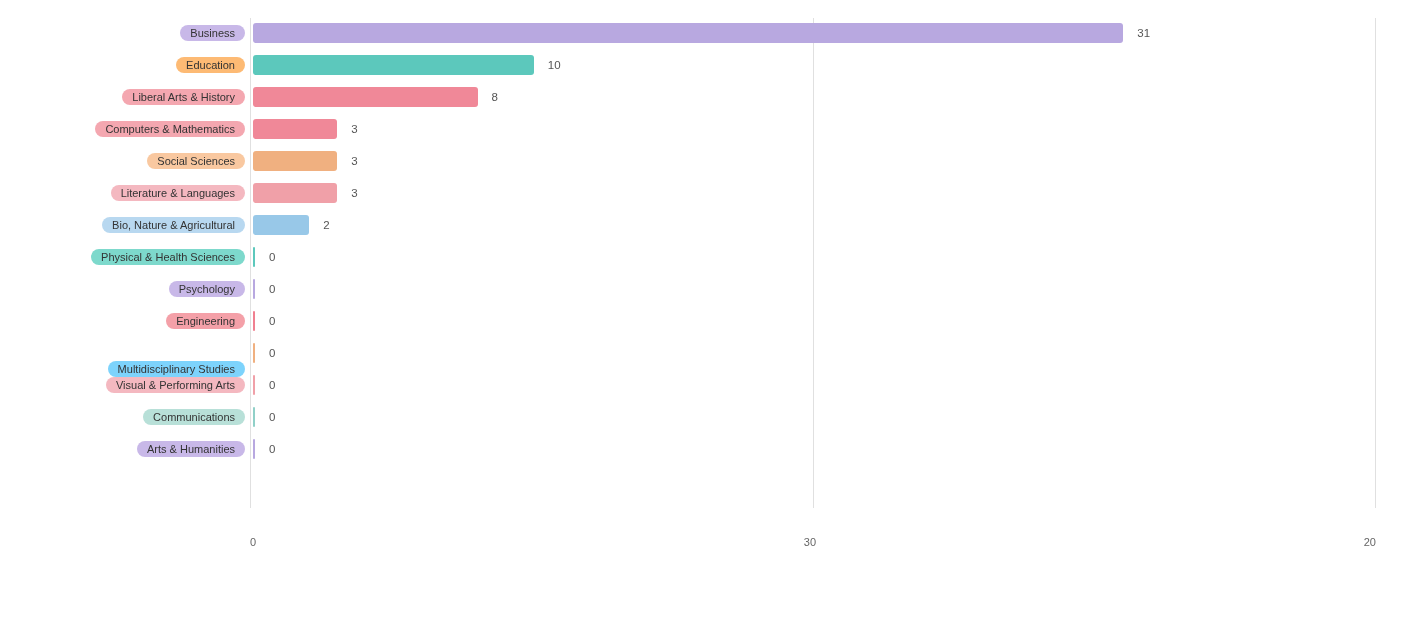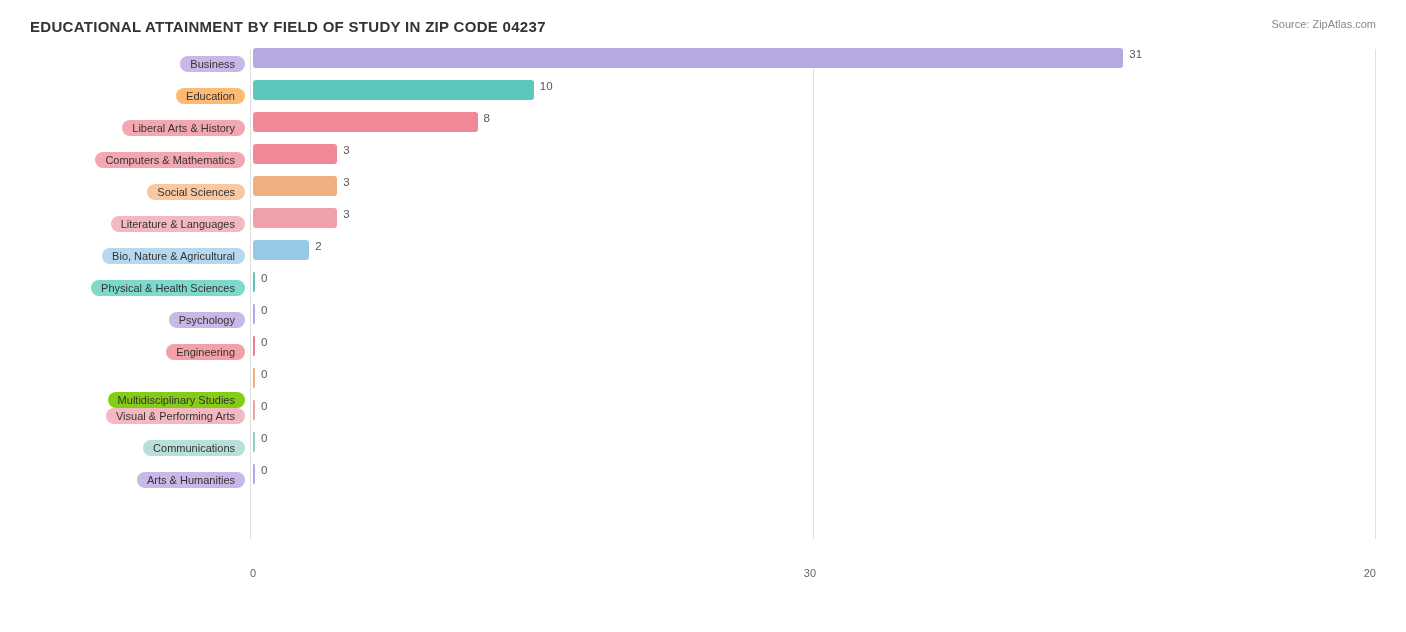--- a/index.html
+++ b/index.html
@@ -79,21 +79,22 @@
       border-radius: 12px;
       font-size: 11px;
       color: #333;
       white-space: nowrap;
     }
     .bar-track {
       flex: 1;
       height: 32px;
       position: relative;
       display: flex;
-      align-items: flex-start;
+      align-items: center;
+      gap: 8px;
     }
     .bar-fill {
       height: 20px;
       border-radius: 3px;
       position: relative;
     }
     .bar-value {
       margin-left: 6px;
       font-size: 11.5px;
       color: #555;
@@ -118,21 +119,21 @@
     .pill-education { background: #fdba74; }
     .pill-liberal-arts { background: #f4a7b0; }
     .pill-computers { background: #f4a7b0; }
     .pill-social-sciences { background: #f9c8a0; }
     .pill-literature { background: #f4b8c0; }
     .pill-bio { background: #b8d8f0; }
     .pill-science { background: #b8e0d8; }
     .pill-physical { background: #7dd9cc; }
     .pill-psychology { background: #c8b8e8; }
     .pill-engineering { background: #f4a0a8; }
-    .pill-multidisciplinary { background: #84cc16; margin-top: 31px; }
+    .pill-multidisciplinary { background: #7dd3fc; margin-top: 31px; }
     .pill-visual { background: #f4b8c0; }
     .pill-communications { background: #b8e0d8; }
     .pill-arts-humanities { background: #c8b8e8; }
 
     .bar-business { background: #b8a8e0; }
     .bar-education { background: #5cc8bc; }
     .bar-liberal-arts { background: #f08898; }
     .bar-computers { background: #f08898; }
     .bar-social-sciences { background: #f0b080; }
     .bar-literature { background: #f0a0a8; }
@@ -143,24 +144,20 @@
     .bar-engineering { background: #f08090; }
     .bar-multidisciplinary { background: #f0b080; }
     .bar-visual { background: #f0a0a8; }
     .bar-communications { background: #90d0c8; }
     .bar-arts-humanities { background: #b8a8e0; }
   </style>
 </head>
 <body>
 
 <div class="chart-container">
-  <div class="chart-header">
-    <span class="chart-title">EDUCATIONAL ATTAINMENT BY FIELD OF STUDY IN ZIP CODE 04237</span>
-    <span class="chart-source">Source: ZipAtlas.com</span>
-  </div>
   <div class="chart-body">
     <div class="grid-lines">
       <div class="grid-line"></div>
       <div class="grid-line"></div>
       <div class="grid-line"></div>
     </div>
     <div class="bars-area" id="bars-area">
     <div class="bar-row">
           <div class="bar-label"><span class="bar-label-pill pill-business">Business</span></div>
           <div class="bar-track">

